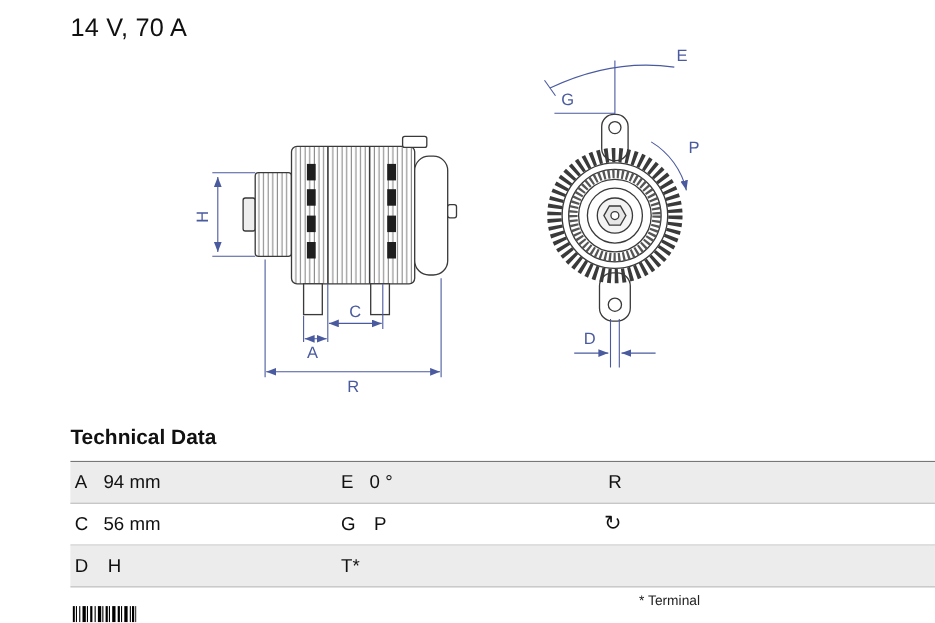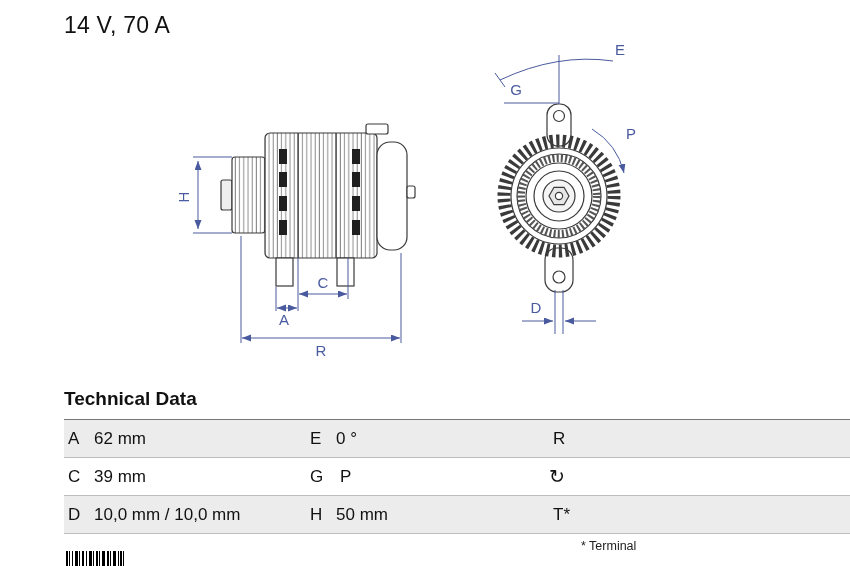--- a/index.html
+++ b/index.html
@@ -106,39 +106,37 @@
       <line x1="560" y1="321" x2="529" y2="321" marker-end="url(#da)"></line>
       <text class="dim" x="500" y="313" text-anchor="middle">D</text>
     </g>
   </svg>
 
   <div class="tech">
     <div class="tech-heading">Technical Data</div>
 
     <div class="trow shade">
       <div class="k">A</div>
-      <div class="v">62 mm</div>
+      <div class="v">94 mm</div>
       <div class="k">E</div>
       <div class="v">0 °</div>
       <div class="k">R</div>
     </div>
 
     <div class="trow">
       <div class="k">C</div>
-      <div class="v">39 mm</div>
+      <div class="v">56 mm</div>
       <div class="k">G</div>
       <div class="k">P</div>
       <div class="v rot">↻</div>
     </div>
 
     <div class="trow shade">
       <div class="k">D</div>
-      <div class="v">10,0 mm / 10,0 mm</div>
       <div class="k">H</div>
-      <div class="v">50 mm</div>
       <div class="k">T*</div>
     </div>
 
     <div class="footnote">* Terminal</div>
   </div>
 
   <svg class="barcode" width="58" height="15" viewBox="0 0 58 15">
     <g fill="#000">
       <rect x="0" y="0" width="2" height="15"></rect>
       <rect x="3" y="0" width="1" height="15"></rect>

